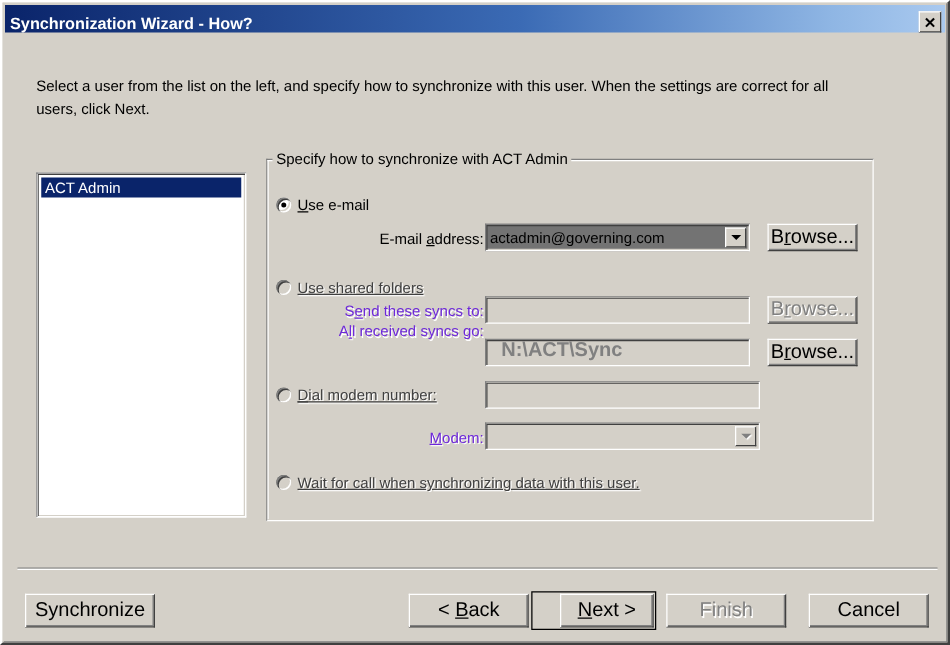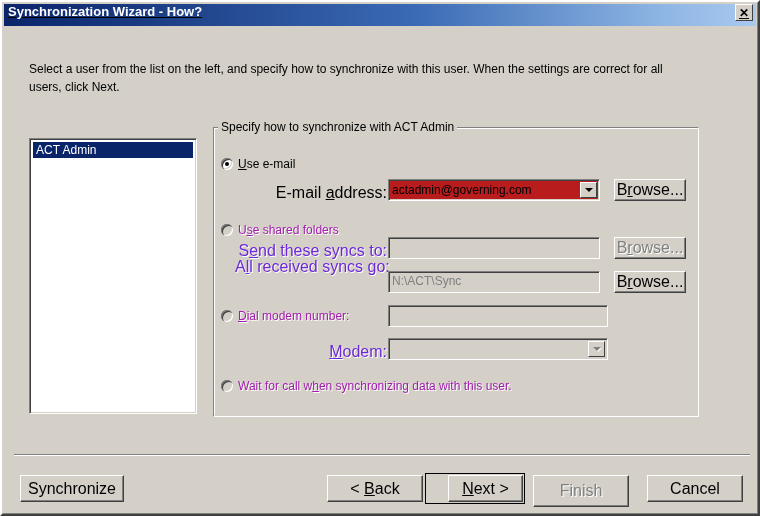--- a/index.html
+++ b/index.html
@@ -36,23 +36,22 @@
 
   
   .titlebar {
     position: absolute;
     left: 2px;
     top: 2px;
     width: 752px;
     height: 22px;
     background: linear-gradient(to right, #0a246a 0%, #3b6bb5 55%, #8fb6e4 88%, #a9c9ef 100%);
     display: flex;
-    align-items: flex-start;
-    box-sizing: border-box;
-    text-decoration: underline;
+    align-items: flex-end;
+    box-sizing: border-box;
   }
   .title-text {
     color: #ffffff;
     font-size: 13px;
     font-weight: bold;
     padding-left: 4px;
     letter-spacing: 0px;
     white-space: nowrap;
   }
   .title-spacer { flex: 1; }
@@ -187,58 +186,60 @@
     top: 4px;
     width: 4px;
     height: 4px;
     border-radius: 50%;
     background: #000000;
   }
   .radio.disabled .dot {
     background: #d4d0c8;
   }
   .radio.disabled .rlabel {
-    color: #a21caf;
+    color: #404040;
     text-shadow: 1px 1px 0 #ffffff;
+    text-decoration: underline;
   }
 
   .fieldlabel {
     position: absolute;
-    font-size: 16px;
+    font-size: 12px;
     text-align: right;
     white-space: nowrap;
   }
   .fieldlabel.disabled {
     color: #6d28d9;
     text-shadow: 1px 1px 0 #ffffff;
   }
 
   .textfield {
     position: absolute;
     background: #ffffff;
     border-top: 1px solid #808080;
     border-left: 1px solid #808080;
     border-right: 1px solid #ffffff;
     border-bottom: 1px solid #ffffff;
     box-shadow: inset 1px 1px 0 #404040, inset -1px -1px 0 #d4d0c8;
     box-sizing: border-box;
-    font-size: 12px;
+    font-size: 16px;
     line-height: 18px;
-    padding-left: 3px;
+    padding-left: 12px;
     overflow: hidden;
     white-space: nowrap;
+    font-weight: bold;
   }
   .textfield.disabled {
     background: #d4d0c8;
     color: #808080;
   }
 
   .combo {
     position: absolute;
-    background: #b91c1c;
+    background: #737373;
     border-top: 1px solid #808080;
     border-left: 1px solid #808080;
     border-right: 1px solid #ffffff;
     border-bottom: 1px solid #ffffff;
     box-shadow: inset 1px 1px 0 #404040, inset -1px -1px 0 #d4d0c8;
     box-sizing: border-box;
     display: flex;
     align-items: center;
     overflow: hidden;
   }
@@ -418,19 +419,19 @@
     <span>&lt; <u class="acc">B</u>ack</span>
   </div>
   <div class="btn" style="left:18px; top:473px; width:104px; height:27px;">
     <span>Synchronize</span>
   </div>
   <div class="btn default-btn" style="left:423px; top:471px; width:100px; height:31px;">
     <span class="inner">
       <span><u class="acc">N</u>ext &gt;</span>
     </span>
   </div>
-  <div class="btn disabled" style="left:531px; top:473px; width:96px; height:32px;">
+  <div class="btn disabled" style="left:531px; top:473px; width:96px; height:27px;">
     <span>Finish</span>
   </div>
   <div class="btn" style="left:645px; top:473px; width:96px; height:27px;">
     <span>Cancel</span>
   </div>
 </div>
 
 </body></html>

